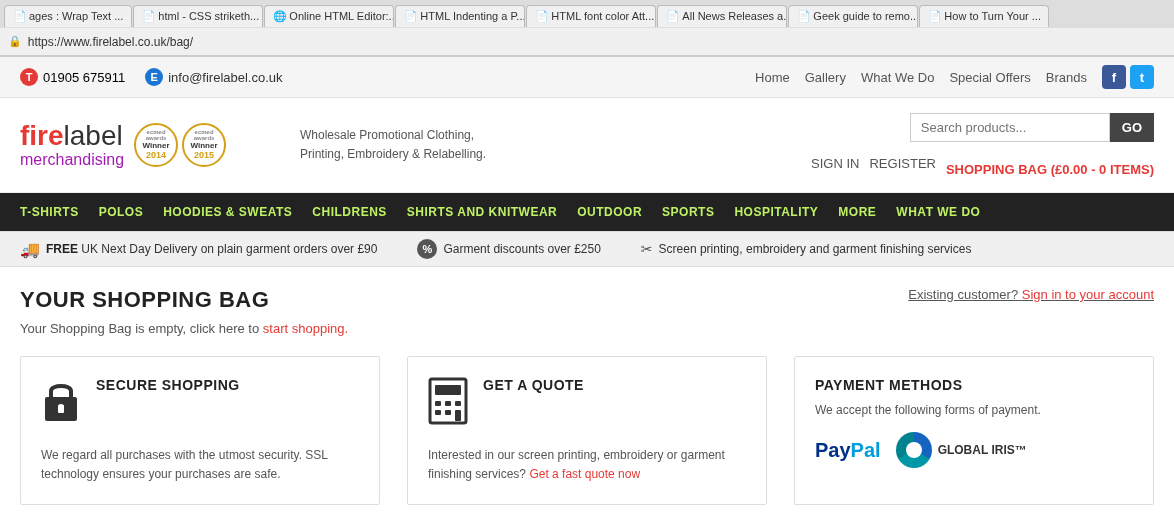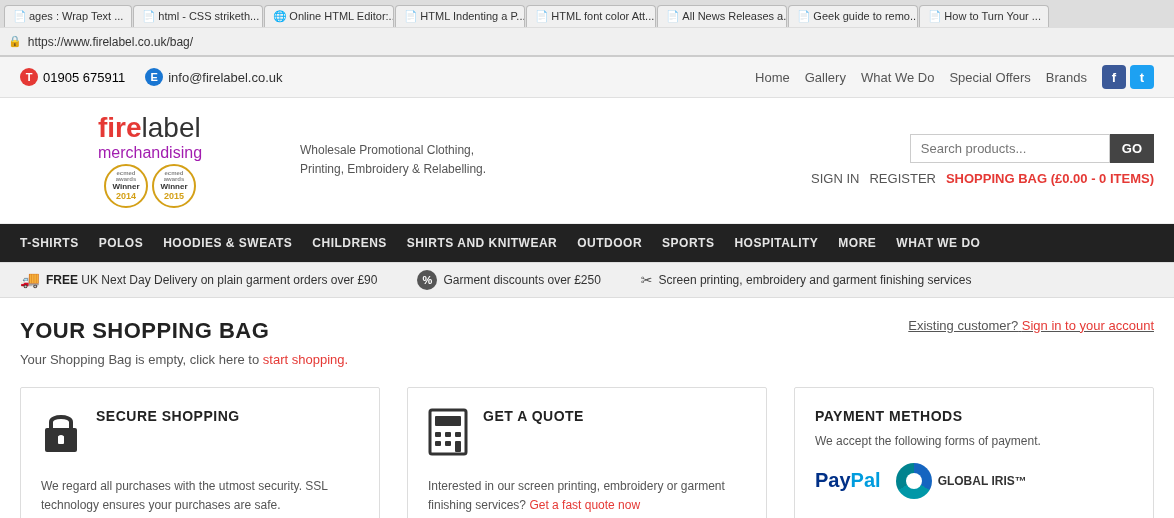--- a/index.html
+++ b/index.html
@@ -128,23 +128,22 @@
       background: #fff;
       padding: 15px 20px;
       display: flex;
       align-items: center;
       gap: 20px;
       border-bottom: 1px solid #eee;
     }
     .logo-area {
       display: flex;
       align-items: center;
-      gap: 2px;
+      gap: 10px;
       min-width: 260px;
-      flex-direction: column;
     }
     .logo-text {
       font-size: 28px;
       line-height: 1.1;
     }
     .logo-fire { color: #e53935; font-weight: bold; }
     .logo-label { color: #333; font-weight: normal; }
     .logo-merch { color: #a21caf; font-size: 16px; }
     .award-badges {
       display: flex;
@@ -204,35 +203,36 @@
       display: flex;
       align-items: center;
       gap: 10px;
       font-size: 13px;
     }
     .account-bar a { color: #555; text-decoration: none; }
     .shopping-bag-link {
       color: #e53935 !important;
       font-weight: bold;
       font-size: 13px;
+      margin-top: 12px;
     }
 
     
     .main-nav {
       background: #222;
       padding: 0 10px;
     }
     .main-nav ul {
       list-style: none;
       display: flex;
       align-items: center;
       gap: 0;
     }
     .main-nav ul li a {
-      color: #e5e5e5;
+      color: #bef264;
       text-decoration: none;
       font-size: 12px;
       font-weight: bold;
       padding: 12px 10px;
       display: block;
       letter-spacing: 0.5px;
       white-space: nowrap;
     }
 
     

